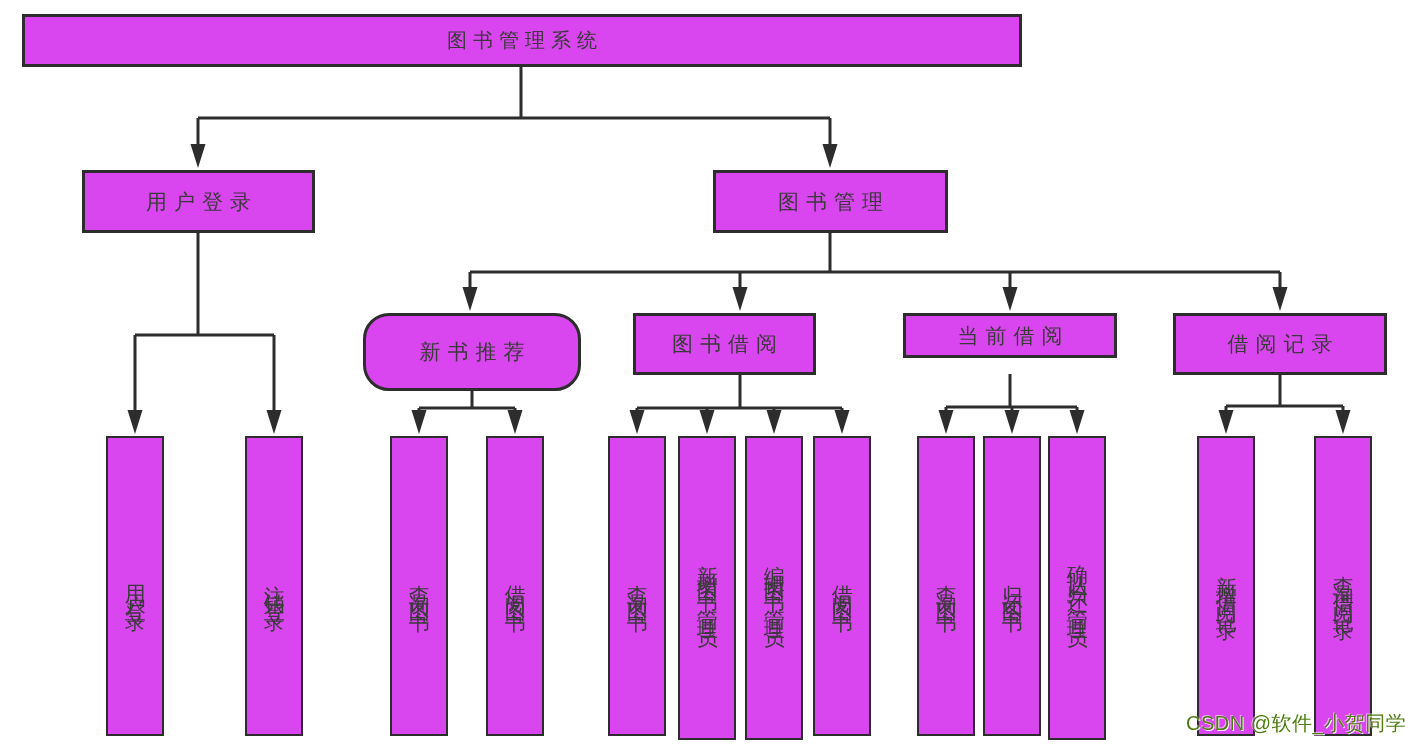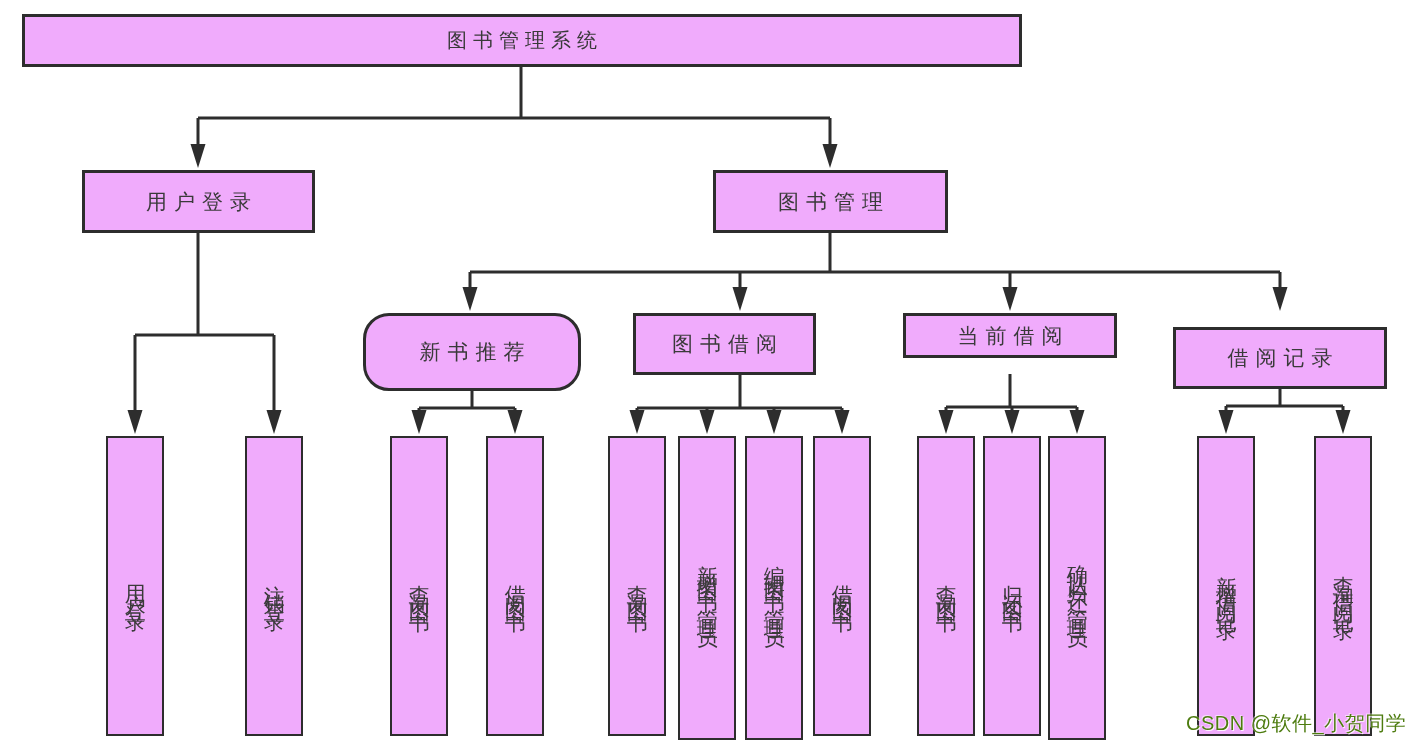--- a/index.html
+++ b/index.html
@@ -3,21 +3,21 @@
 <meta charset="utf-8">
 <style>
   html,body { margin:0; padding:0; background:#fff; }
   .canvas {
     position:relative; width:1405px; height:747px; background:#ffffff;
     font-family:"Liberation Sans","DejaVu Sans",sans-serif; color:#3a3a3a;
     overflow:hidden;
   }
   .conn { position:absolute; left:0; top:0; width:1405px; height:747px; pointer-events:none; }
   .node {
-    position:absolute; background:#f0abfc; border:3px solid #2d2d2d;
+    position:absolute; background:#d946ef; border:3px solid #2d2d2d;
     box-sizing:border-box; display:flex; align-items:center; justify-content:center;
   }
   .hlabel { font-size:21px; letter-spacing:7px; text-indent:7px; white-space:nowrap; }
   .root-label { font-size:20px; letter-spacing:6px; text-indent:6px; }
   .leaf { border-width:2.5px; }
   .vtext {
     writing-mode:vertical-rl; text-orientation:mixed;
     font-size:21px; letter-spacing:9px; line-height:1.25; white-space:nowrap;
   }
   .watermark {
@@ -77,21 +77,21 @@
 
   <div class="node" style="left:363px; top:313px; width:218px; height:78px;border-radius:26px;">
     <span class="hlabel">新书推荐</span>
   </div>
   <div class="node" style="left:633px; top:313px; width:183px; height:62px;">
     <span class="hlabel">图书借阅</span>
   </div>
   <div class="node" style="left:903px; top:313px; width:214px; height:45px;">
     <span class="hlabel">当前借阅</span>
   </div>
-  <div class="node" style="left:1173px; top:327px; width:214px; height:62px;">
+  <div class="node" style="left:1173px; top:313px; width:214px; height:62px;">
     <span class="hlabel">借阅记录</span>
   </div>
 
   <div class="node leaf" style="left:106px; top:436px; width:58px; height:300px;">
     <span class="vtext">用户登录</span>
   </div>
   <div class="node leaf" style="left:245px; top:436px; width:58px; height:300px;">
     <span class="vtext">注销登录</span>
   </div>
 

